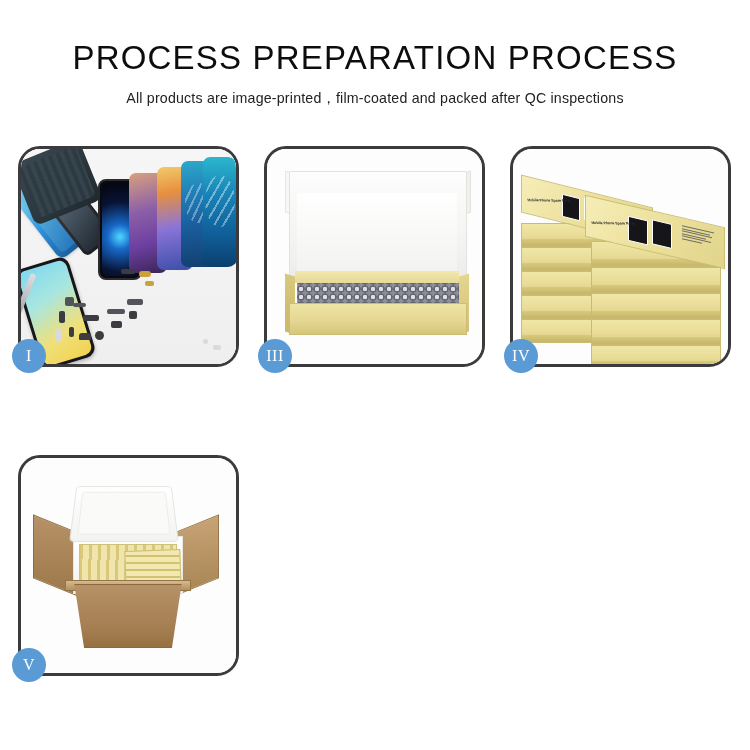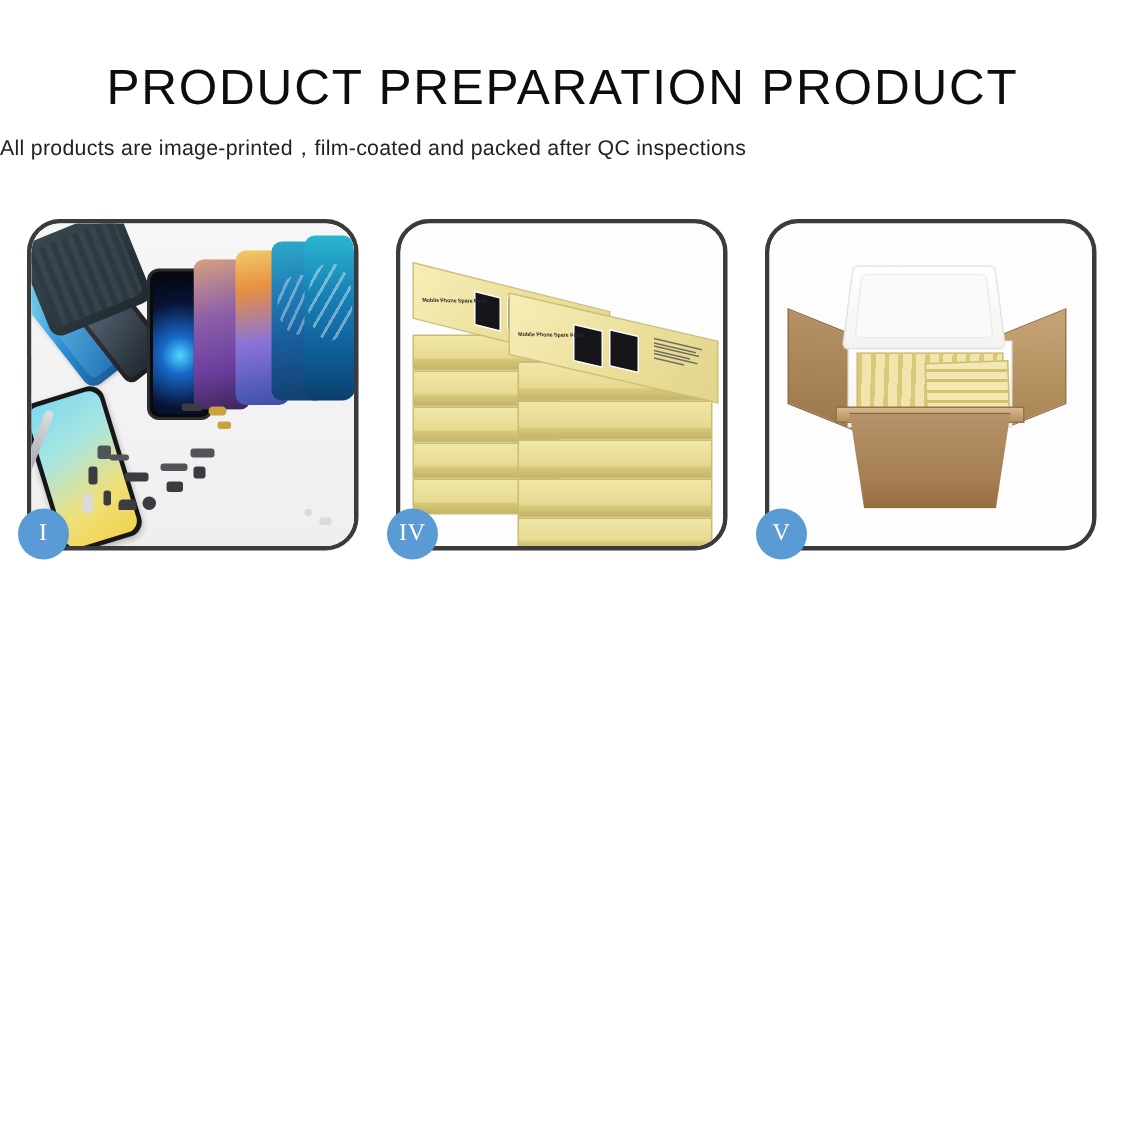--- a/index.html
+++ b/index.html
@@ -21,20 +21,21 @@
     text-align: center;
     font-size: 33px;
     font-weight: 400;
     letter-spacing: 1.2px;
     color: #0d0d0d;
     margin-top: 41px;
     line-height: 1;
     font-family: "Liberation Sans", sans-serif;
   }
   #subtitle {
+    text-align: center;
     font-size: 14.2px;
     font-weight: 400;
     color: #222222;
     margin-top: 15px;
     letter-spacing: .2px;
     font-family: "Liberation Sans", sans-serif;
   }
 
   
   #grid {
@@ -301,21 +302,21 @@
     position:absolute; left:52px; top:142px; width:20px; height:16px;
     background:#9e7f57; opacity:.8;
   }
 </style>
 </head>
 <body>
 
 <div id="page">
 
   <div id="header">
-    <div id="title">PRODUCT PREPARATION PRODUCT</div>
+    <div id="title">PROCESS PREPARATION PROCESS</div>
     <div id="subtitle">All products are image-printed，film-coated and packed after QC inspections</div>
   </div>
 
   <div id="grid">
 
     <div class="panel p1">
       <div class="panel-clip">
         <div class="bg"></div>
         <div class="phone pi-prot"></div>
         <div class="phone pi-blk"></div>
@@ -345,20 +346,34 @@
         <div class="chip" style="left:90px;top:172px;width:11px;height:7px;"></div>
         <div class="chip l" style="left:106px;top:150px;width:16px;height:6px;"></div>
         <div class="chip" style="left:108px;top:162px;width:8px;height:8px;"></div>
         <div class="chip w" style="left:192px;top:196px;width:8px;height:5px;"></div>
         <div class="chip w" style="left:182px;top:190px;width:5px;height:5px;border-radius:50%;"></div>
       </div>
       <div class="badge">I</div>
     </div>
 
 
+    <div class="panel p3 white">
+      <div class="panel-clip">
+        <div class="lid-flapL"></div>
+        <div class="lid-flapR"></div>
+        <div class="box-lid"></div>
+        <div class="foam"></div>
+        <div class="bubblebed"></div>
+        <div class="tray-inner"></div>
+        <div class="tray-sideL"></div>
+        <div class="tray-sideR"></div>
+        <div class="tray-front"></div>
+      </div>
+      <div class="badge">III</div>
+    </div>
 
     <div class="panel p4 white">
       <div class="panel-clip">
         <div class="stack">
 
           <div class="sbox" style="left:2px;top:54px;width:96px;height:22px;">
               <div class="edge"></div>
             </div>
           <div class="sbox" style="left:2px;top:78px;width:96px;height:22px;">
               <div class="edge"></div>

